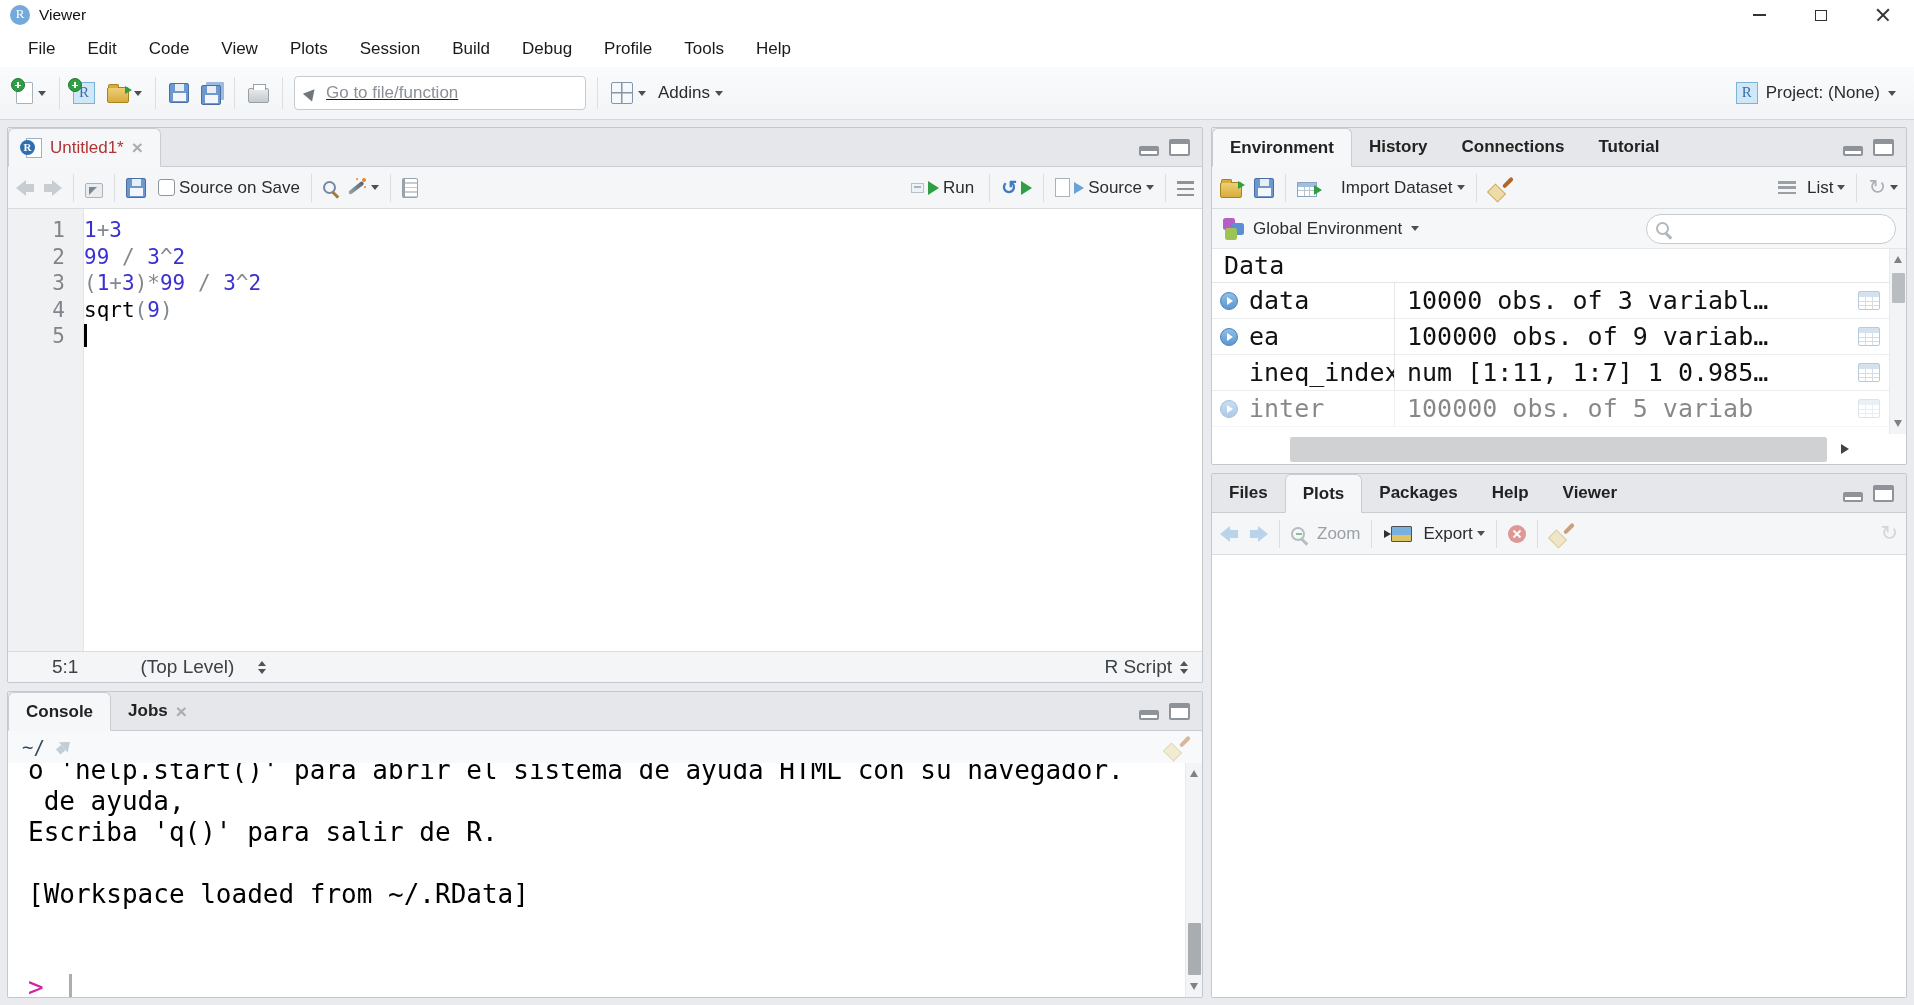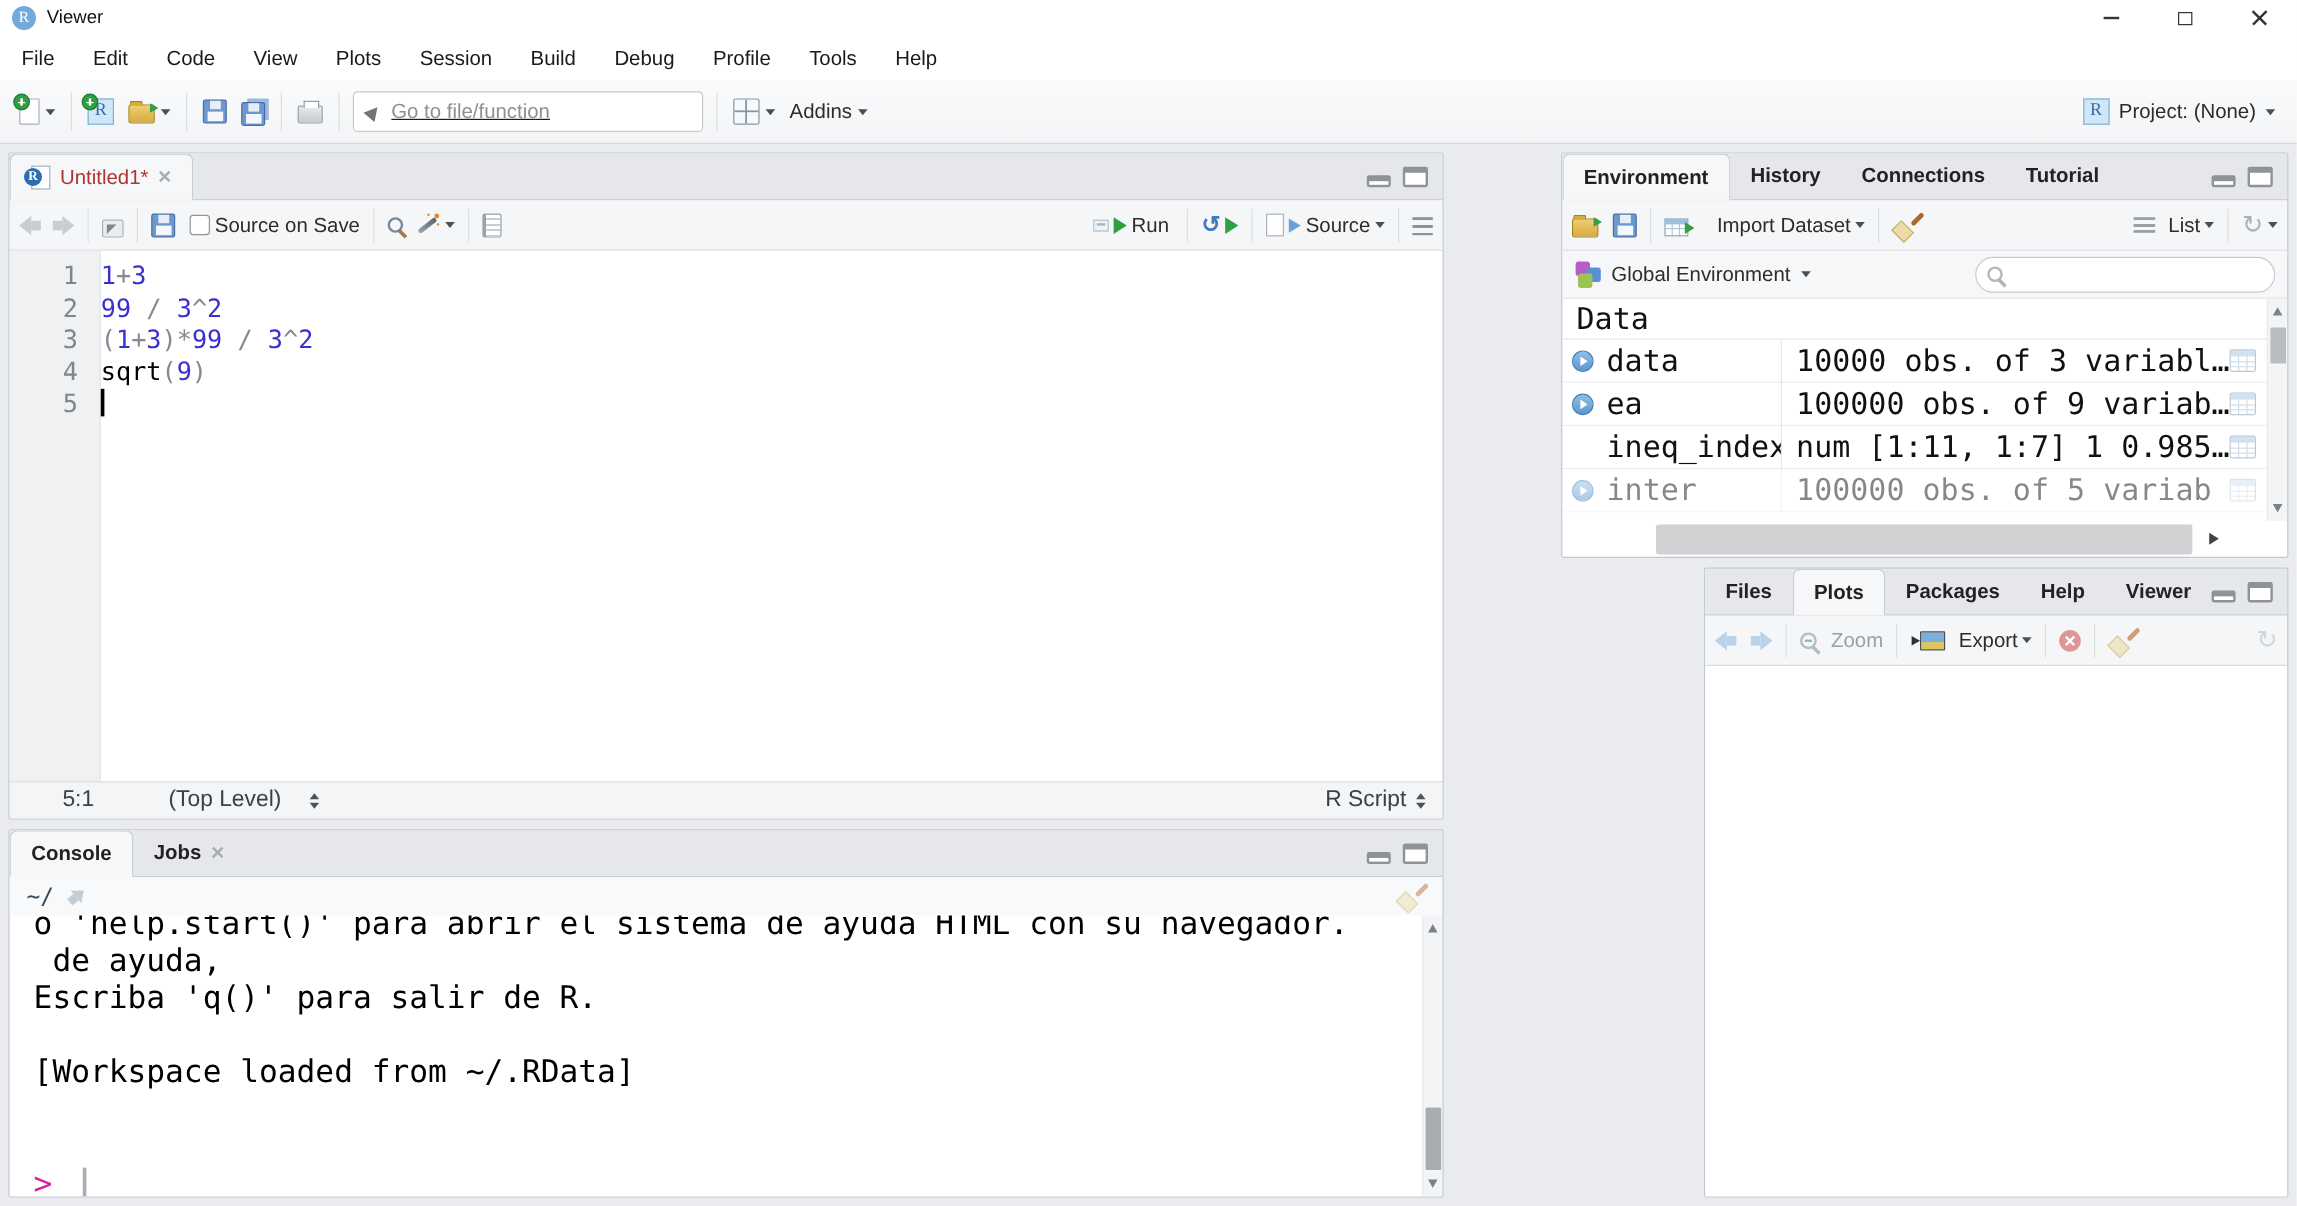--- a/index.html
+++ b/index.html
@@ -13,21 +13,21 @@
   .titlebar-title { margin-left:9px; font-size:15.5px; color:#111; }
   .win-controls { margin-left:auto; display:flex; height:30px; }
   .win-btn { width:62px; height:30px; display:flex; align-items:center; justify-content:center; }
   .ico-min { width:13px; height:1.5px; background:#333; display:block; }
   .ico-max { width:12px; height:11px; border:1.5px solid #333; display:block; }
   .ico-close { position:relative; width:14px; height:14px; display:block; }
   .ico-close::before,.ico-close::after { content:""; position:absolute; left:-1px; top:6px; width:16px; height:1.5px; background:#333; }
   .ico-close::before { transform:rotate(45deg); } .ico-close::after { transform:rotate(-45deg); }
 
   
-  .menubar { height:37px; display:flex; align-items:center; padding-left:2px; background:#fff; }
+  .menubar { height:37px; display:flex; align-items:center; padding-left:12px; background:#fff; }
   .menu-item { padding:8px 16px; font-size:17px; color:#1a1a1a; }
 
   
   .main-toolbar { height:53px; background:linear-gradient(#fafbfc,#f2f4f6); border-bottom:1px solid #d4d7da; display:flex; align-items:center; padding:0 10px; }
   .tb-btn { display:flex; align-items:center; gap:5px; padding:5px 6px; border-radius:3px; }
   .tb-sep { width:1px; height:32px; background:#dcdfe2; margin:0 7px; }
   .caret { width:0; height:0; border-left:4.5px solid transparent; border-right:4.5px solid transparent; border-top:5.5px solid #4a4f54; display:inline-block; }
   .tb-label { font-size:17px; color:#2c2c2c; }
 
   .i-page { width:17px; height:22px; background:#fff; border:1px solid #a8b2bb; border-radius:1px; position:relative; }
@@ -50,21 +50,21 @@
   .goto-input { border:none; outline:none; flex:1; font-size:17px; font-family:"Liberation Sans",sans-serif; color:#333; background:transparent; }
   .goto-input::placeholder { color:#8a9096; }
   .i-grid4 { width:22px; height:22px; border:1px solid #8796a6; background:
       linear-gradient(#8796a6,#8796a6) 50% 0/1.5px 100% no-repeat,
       linear-gradient(#8796a6,#8796a6) 0 50%/100% 1.5px no-repeat, #f6f9fb; border-radius:2px; }
   .proj-group { margin-left:auto; display:flex; align-items:center; gap:8px; padding-right:8px; }
 
   
   .workspace { position:absolute; left:0; right:0; top:120px; bottom:0; background:#e9ebee; padding:7px; display:flex; gap:8px; }
   .left-col { width:1196px; display:flex; flex-direction:column; gap:8px; }
-  .right-col { flex:1; display:flex; flex-direction:column; gap:8px;align-items:flex-end; }
+  .right-col { flex:1; display:flex; flex-direction:column; gap:8px; }
   .pane { background:#fff; border:1px solid #c3c8cd; border-radius:2px; display:flex; flex-direction:column; overflow:hidden; position:relative; }
 
   .tabbar { height:39px; background:#e5e7ea; border-bottom:1px solid #c9cdd2; display:flex; align-items:stretch; flex:0 0 auto; }
   .tab { display:flex; align-items:center; gap:8px; padding:0 17px; font-size:17px; font-weight:bold; color:#222; position:relative; }
   .tab.active { background:#f6f7f8; border:1px solid #c9cdd2; border-bottom:1px solid #f6f7f8; margin-bottom:-1px; border-radius:6px 6px 0 0; }
   .tab-close { font-size:19px; font-weight:bold; color:#a9adb2; line-height:1; }
   .pane-minmax { margin-left:auto; display:flex; align-items:center; gap:10px; padding-right:12px; }
   .i-pmin { width:20px; height:10px; background:#8d9399; border-radius:2px; position:relative; align-self:center; margin-top:8px; }
   .i-pmin::after { content:""; position:absolute; left:2px; right:2px; bottom:2px; height:3.5px; background:#fff; }
   .i-pmax { width:21px; height:17px; border:2px solid #8d9399; border-top-width:5px; border-radius:2px; background:#fff; }

